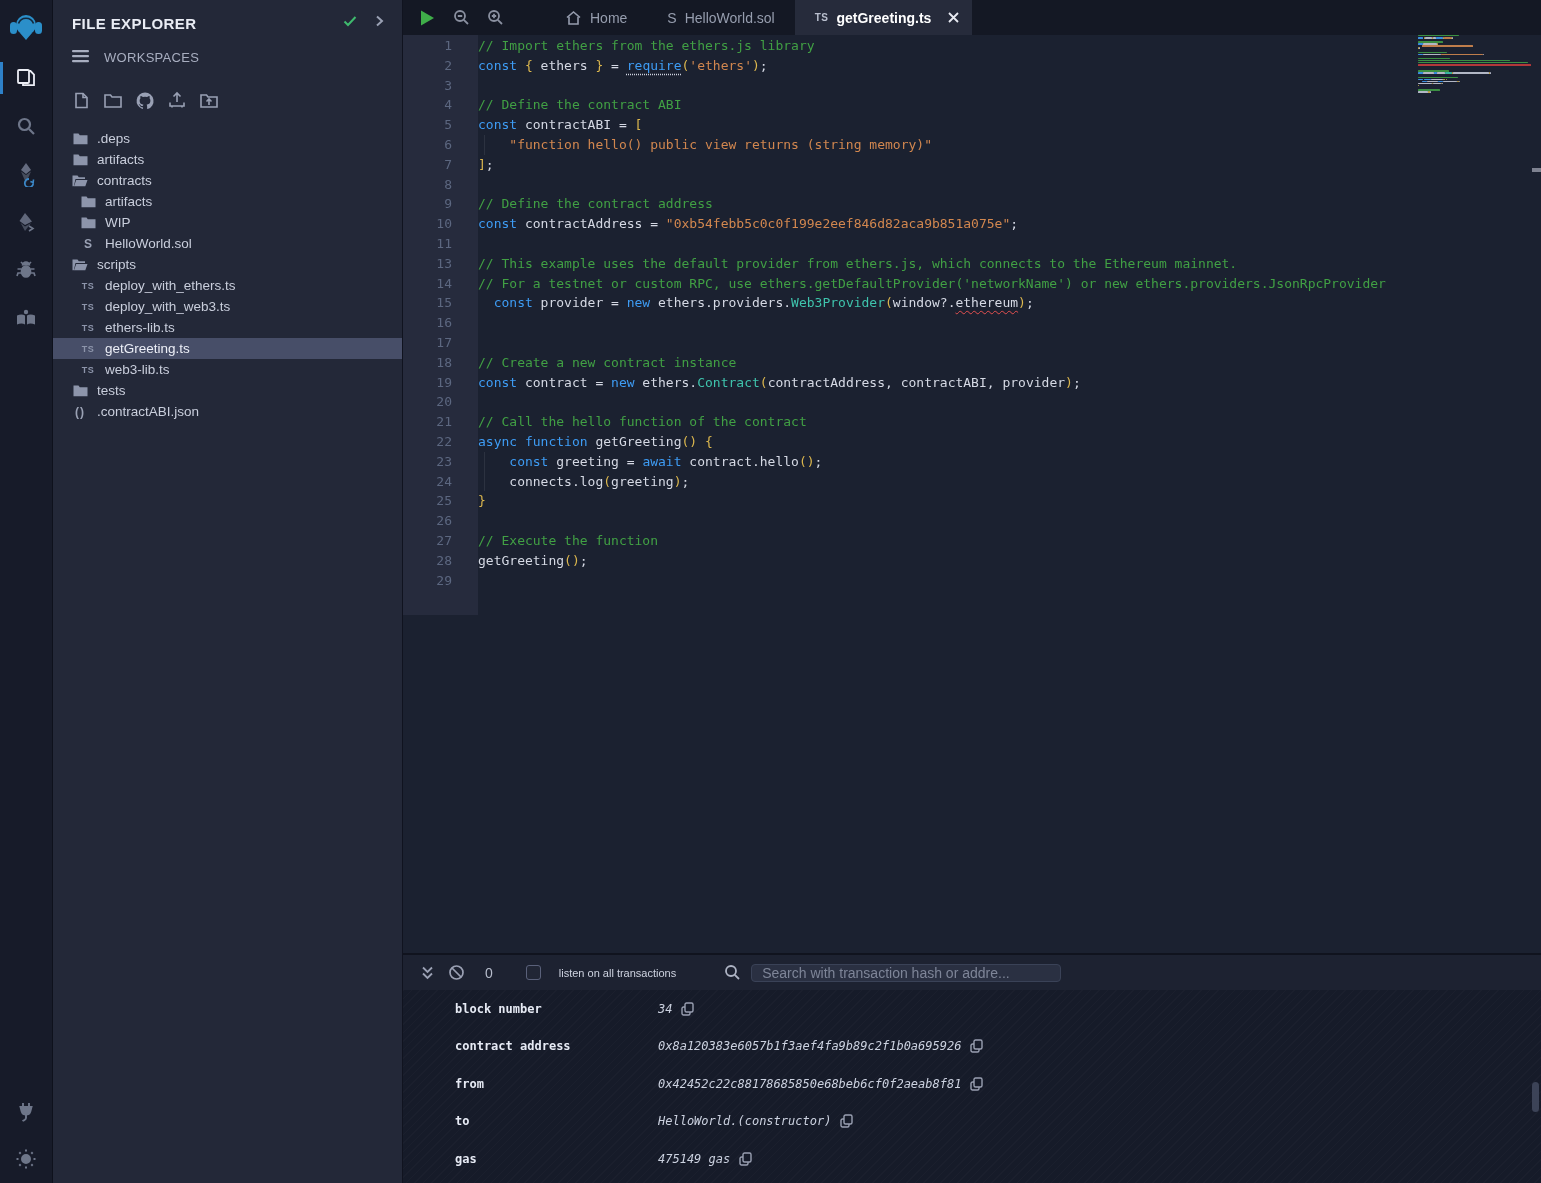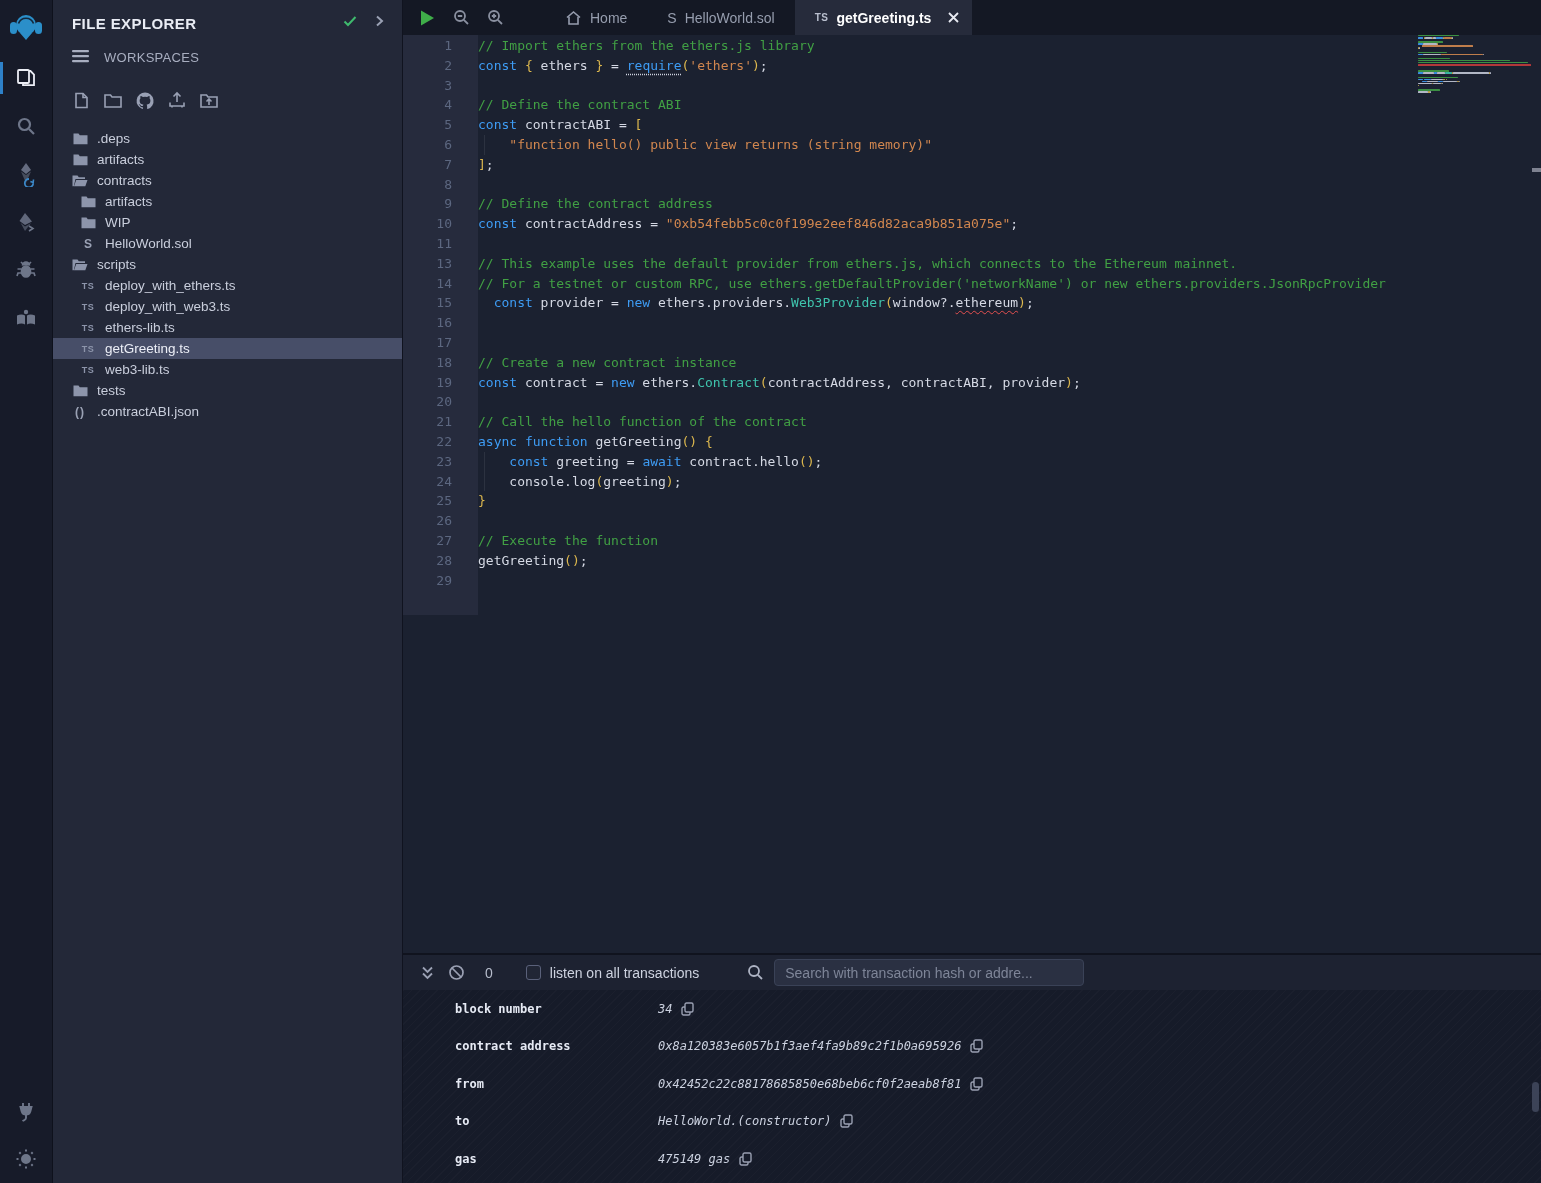--- a/index.html
+++ b/index.html
@@ -83,23 +83,23 @@
 
   
   .terminal { height:230px; flex:0 0 230px; border-top:2px solid #10131e; background:#161b29;
               display:flex; flex-direction:column; }
   .term-bar { height:35px; flex:0 0 35px; background:#1d2231; display:flex; align-items:center;
               padding-left:17px; color:#9ba1b4; }
   .term-bar .bicon { display:flex; cursor:pointer; }
   .tb-count { color:#b7bdcc; font-size:14px; margin:0 0 0 20px; }
   .tb-check { width:15px; height:15px; border:1px solid #5a617a; border-radius:3px;
               margin-left:33px; cursor:pointer; background:rgba(255,255,255,.02); }
-  .tb-listen { margin-left:9px; font-size:14px; color:#ced3e0; }
+  .tb-listen { margin-left:18px; font-size:11px; color:#ced3e0; }
   .tb-search-icon { margin-left:48px; color:#aeb4c4; display:flex; }
-  .term-search { margin-left:10px; width:310px; height:27px; background:#2a3042;
+  .term-search { margin-left:10px; width:310px; height:18px; background:#2a3042;
                  border:1px solid #3a4257; border-radius:4px; color:#bef264; font-size:14px;
                  padding:0 10px; outline:none; font-family:"Liberation Sans", sans-serif; }
   .term-search::placeholder { color:#7e8598; }
   .term-body { flex:1; position:relative; font-family:"DejaVu Sans Mono", monospace; font-size:12px;
       background-image:repeating-linear-gradient(135deg, rgba(255,255,255,.018) 0 1px, transparent 1px 6px); }
   .trowt { height:37.5px; display:flex; align-items:center; }
   .tkey { margin-left:52px; width:203px; flex:0 0 203px; font-weight:700; color:#e6eaf4; }
   .tval { color:#ccd2e0; display:flex; align-items:center; gap:9px;font-style:italic; }
   .tval .copy { color:#9aa0b2; display:flex; cursor:pointer; }
   .prompt { margin-left:13px; margin-top:3px; font-weight:700; color:#c6ccdb; font-size:13px; }
@@ -406,21 +406,21 @@
           <div class="line"><span class="num">14</span><span class="codeseg"><span class="tk-comment">// For a testnet or custom RPC, use ethers.getDefaultProvider('networkName') or new ethers.providers.JsonRpcProvider</span></span></div>
           <div class="line"><span class="num">15</span><span class="codeseg"><span class="tk-plain">  </span><span class="tk-kw">const</span><span class="tk-plain"> provider = </span><span class="tk-kw">new</span><span class="tk-plain"> ethers.providers.</span><span class="tk-cls">Web3Provider</span><span class="tk-brace">(</span><span class="tk-plain">window?.</span><span class="tk-plain u-err">ethereum</span><span class="tk-brace">)</span><span class="tk-plain">;</span></span></div>
           <div class="line"><span class="num">16</span><span class="codeseg"></span></div>
           <div class="line"><span class="num">17</span><span class="codeseg"></span></div>
           <div class="line"><span class="num">18</span><span class="codeseg"><span class="tk-comment">// Create a new contract instance</span></span></div>
           <div class="line"><span class="num">19</span><span class="codeseg"><span class="tk-kw">const</span><span class="tk-plain"> contract = </span><span class="tk-kw">new</span><span class="tk-plain"> ethers.</span><span class="tk-cls">Contract</span><span class="tk-brace">(</span><span class="tk-plain">contractAddress, contractABI, provider</span><span class="tk-brace">)</span><span class="tk-plain">;</span></span></div>
           <div class="line"><span class="num">20</span><span class="codeseg"></span></div>
           <div class="line"><span class="num">21</span><span class="codeseg"><span class="tk-comment">// Call the hello function of the contract</span></span></div>
           <div class="line"><span class="num">22</span><span class="codeseg"><span class="tk-kw">async</span><span class="tk-plain"> </span><span class="tk-kw">function</span><span class="tk-plain"> getGreeting</span><span class="tk-brace">()</span><span class="tk-plain"> </span><span class="tk-brace">{</span></span></div>
           <div class="line"><span class="num">23</span><span class="codeseg"><span class="guide"></span><span class="tk-plain">    </span><span class="tk-kw">const</span><span class="tk-plain"> greeting = </span><span class="tk-kw">await</span><span class="tk-plain"> contract.hello</span><span class="tk-brace">()</span><span class="tk-plain">;</span></span></div>
-          <div class="line"><span class="num">24</span><span class="codeseg"><span class="guide"></span><span class="tk-plain">    console.log</span><span class="tk-brace">(</span><span class="tk-plain">greeting</span><span class="tk-brace">)</span><span class="tk-plain">;</span></span></div>
+          <div class="line"><span class="num">24</span><span class="codeseg"><span class="guide"></span><span class="tk-plain">    connects.log</span><span class="tk-brace">(</span><span class="tk-plain">greeting</span><span class="tk-brace">)</span><span class="tk-plain">;</span></span></div>
           <div class="line"><span class="num">25</span><span class="codeseg"><span class="tk-brace">}</span></span></div>
           <div class="line"><span class="num">26</span><span class="codeseg"></span></div>
           <div class="line"><span class="num">27</span><span class="codeseg"><span class="tk-comment">// Execute the function</span></span></div>
           <div class="line"><span class="num">28</span><span class="codeseg"><span class="tk-plain">getGreeting</span><span class="tk-brace">()</span><span class="tk-plain">;</span></span></div>
           <div class="line"><span class="num">29</span><span class="codeseg"></span></div>
         </div>
       <div class="minimap" id="minimap">
           <div style="left: 0px; top: 0px; width: 40.9px; height: 1.45px; background: rgb(63, 155, 69); opacity: 0.9;"></div>
           <div style="left: 0px; top: 2.08px; width: 4.8px; height: 1.45px; background: rgb(62, 156, 244); opacity: 0.9;"></div>
           <div style="left: 5.7px; top: 2.08px; width: 0.9px; height: 1.45px; background: rgb(221, 184, 78); opacity: 0.9;"></div>

